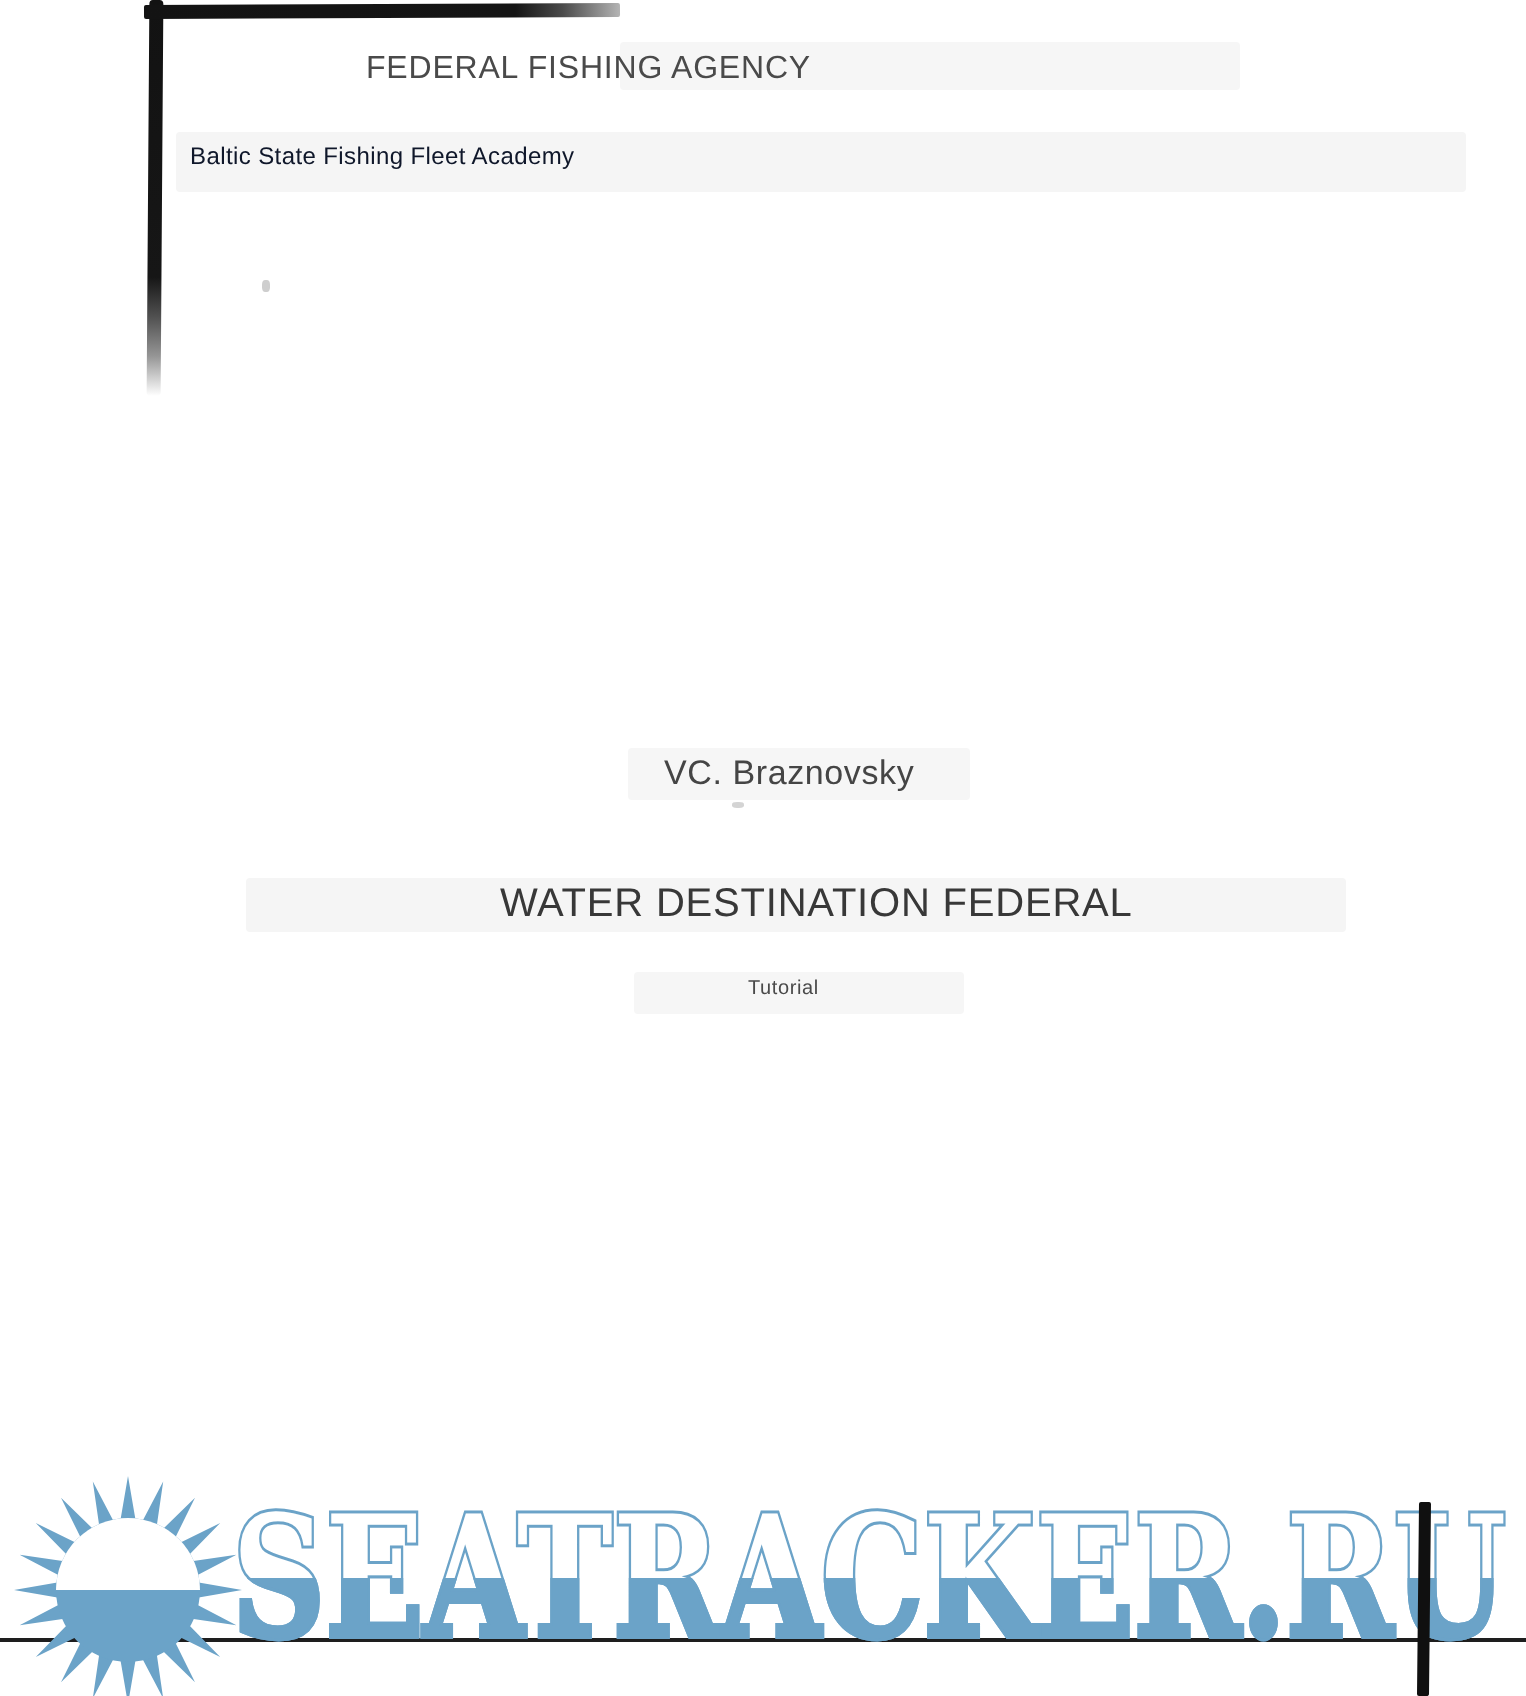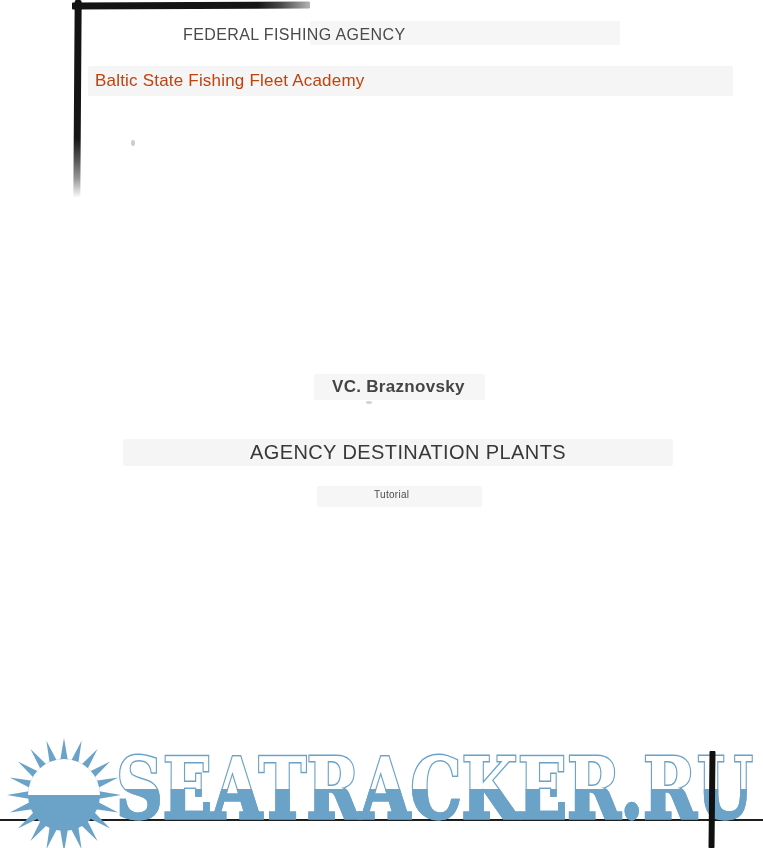--- a/index.html
+++ b/index.html
@@ -82,25 +82,25 @@
     color: #444444;
     white-space: nowrap;
     line-height: 1;
   }
   .agency-line {
     left: 183px; top: 27px;
     font-size: 16px; letter-spacing: 0.4px; color: #4a4a4a;
   }
   .academy-line {
     left: 95px; top: 72px;
-    font-size: 17px; letter-spacing: 0.2px; color: #c2410c;
+    font-size: 12px; letter-spacing: 0.2px; color: #0f172a;
   }
   .author-line {
     left: 332px; top: 378px;
-    font-size: 17px; letter-spacing: 0.3px; color: #454545; font-weight: bold;
+    font-size: 17px; letter-spacing: 0.3px; color: #454545;
   }
   .title-line {
     left: 250px; top: 442px;
     font-size: 20px; letter-spacing: 0.4px; color: #383838;
   }
   .subtitle-line {
     left: 374px; top: 490px;
     font-size: 10px; letter-spacing: 0.3px; color: #4a4a4a;
   }
   .sun-icon {
@@ -132,21 +132,21 @@
 
   <div class="hl hl-agency"></div>
   <div class="hl hl-academy"></div>
   <div class="hl hl-author"></div>
   <div class="hl hl-title"></div>
   <div class="hl hl-subtitle"></div>
 
   <div class="doc-text agency-line">FEDERAL FISHING AGENCY</div>
   <div class="doc-text academy-line">Baltic State Fishing Fleet Academy</div>
   <div class="doc-text author-line">VC. Braznovsky</div>
-  <div class="doc-text title-line">AGENCY DESTINATION PLANTS</div>
+  <div class="doc-text title-line">WATER DESTINATION FEDERAL</div>
   <div class="doc-text subtitle-line">Tutorial</div>
 
   <div class="scan-hline-bottom"></div>
 
   <svg class="sun-icon" viewBox="0 0 120 120" width="120" height="120">
     <polygon points="117.0,60.0 89.6,64.7 114.2,77.6 86.7,73.6 106.1,93.5 81.2,81.2 93.5,106.1 73.6,86.7 77.6,114.2 64.7,89.6 60.0,117.0 55.3,89.6 42.4,114.2 46.4,86.7 26.5,106.1 38.8,81.2 13.9,93.5 33.3,73.6 5.8,77.6 30.4,64.7 3.0,60.0 30.4,55.3 5.8,42.4 33.3,46.4 13.9,26.5 38.8,38.8 26.5,13.9 46.4,33.3 42.4,5.8 55.3,30.4 60.0,3.0 64.7,30.4 77.6,5.8 73.6,33.3 93.5,13.9 81.2,38.8 106.1,26.5 86.7,46.4 114.2,42.4 89.6,55.3" fill="#6ba3c8"></polygon>
     <circle cx="60" cy="60" r="36" fill="#6ba3c8"></circle>
     <path d="M 24 60 A 36 36 0 0 1 96 60 Z" fill="#ffffff"></path>
   </svg>
 

